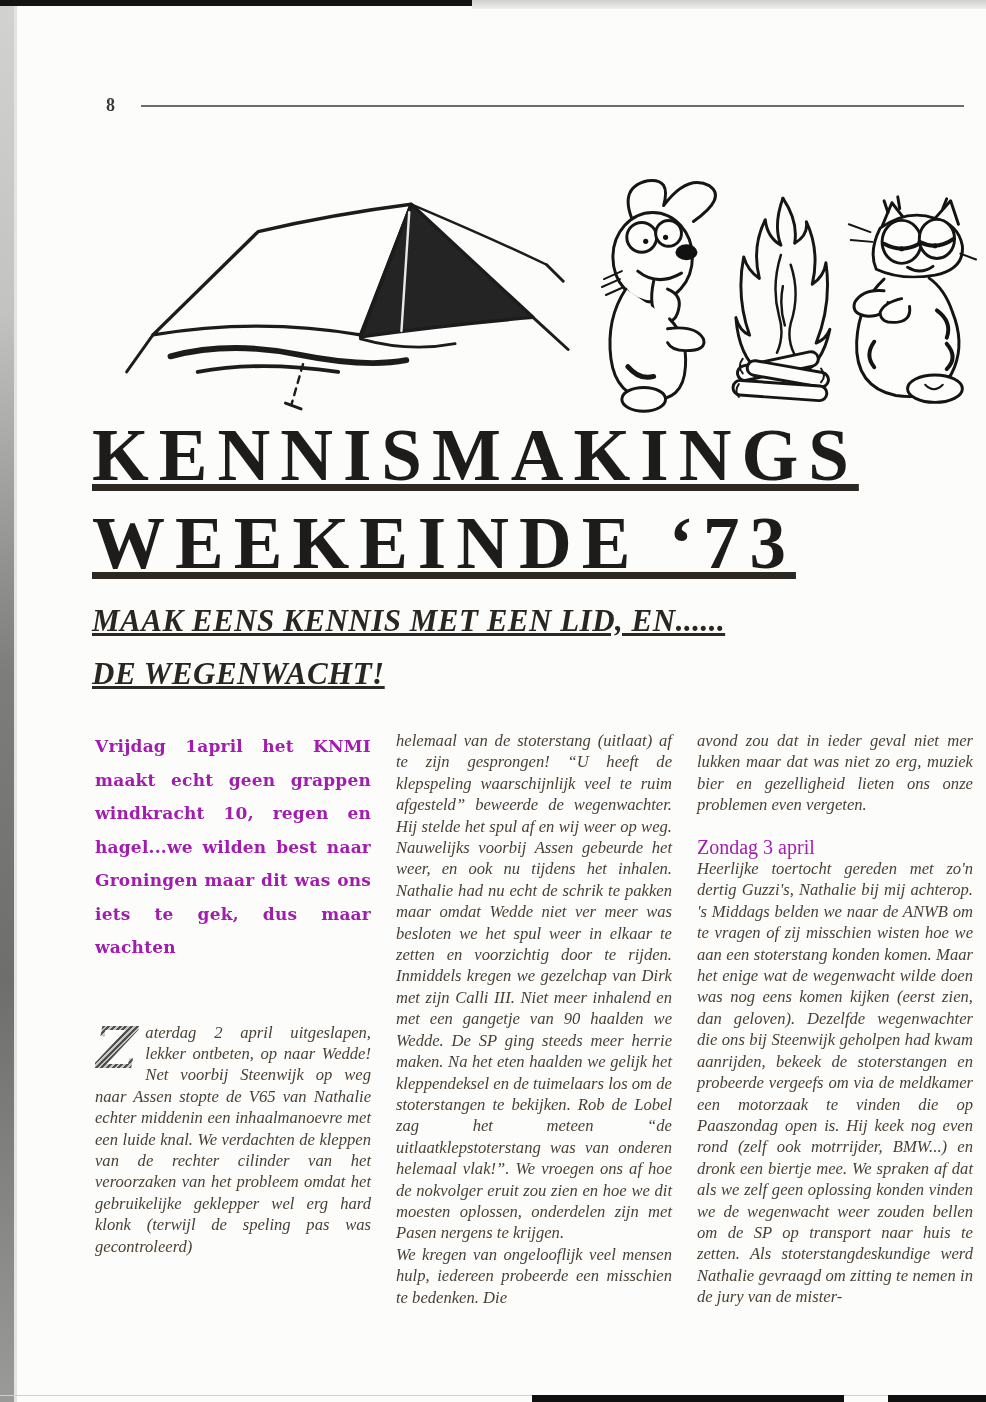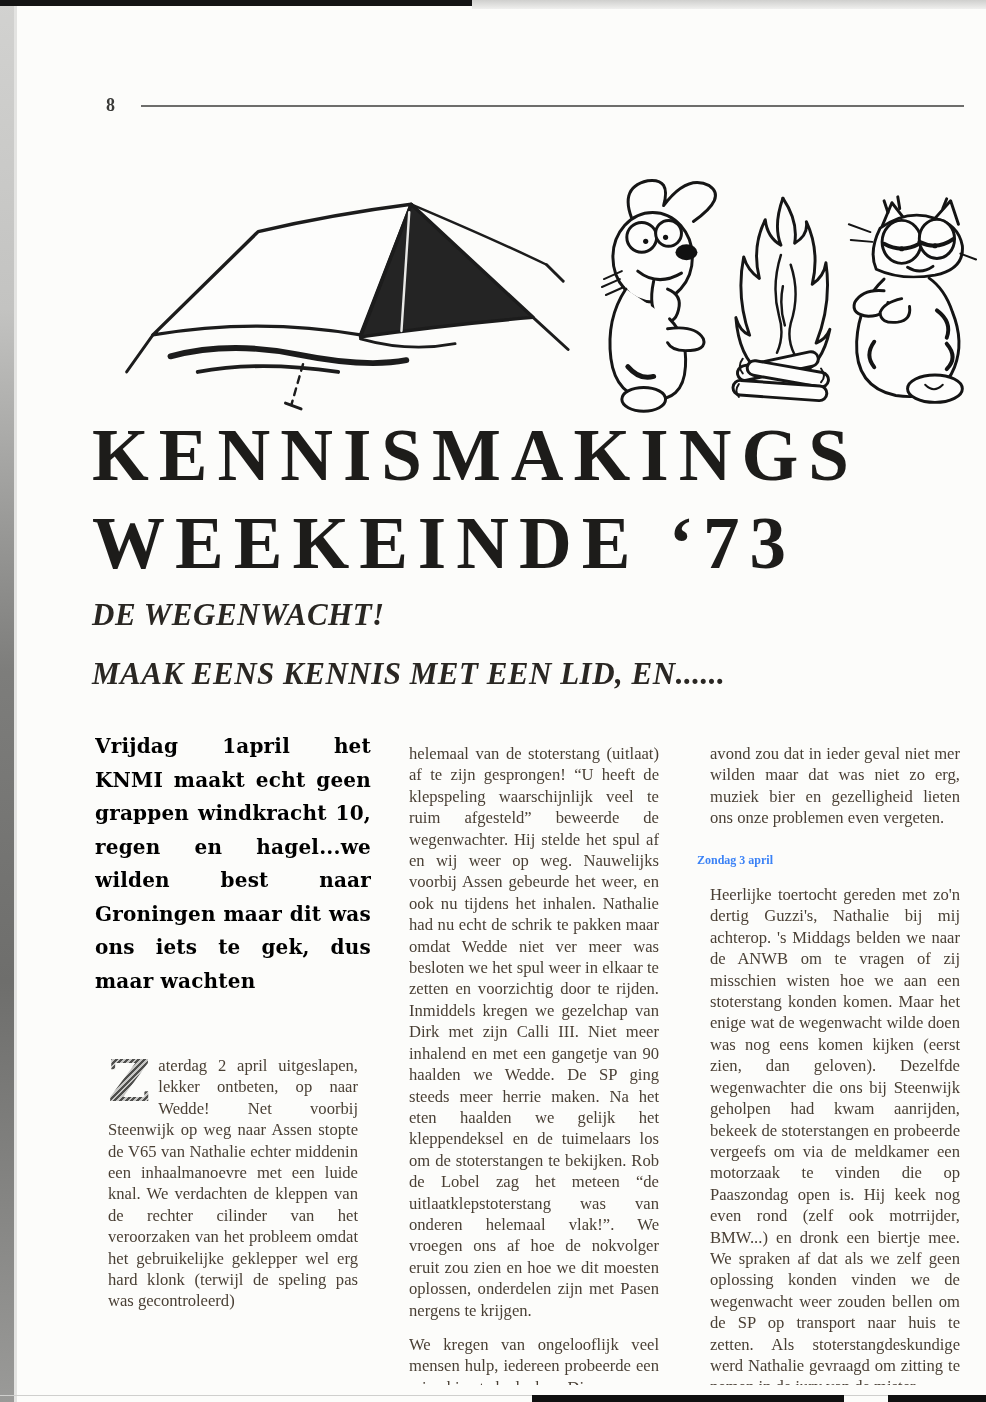--- a/index.html
+++ b/index.html
@@ -23,39 +23,39 @@
 
   
   .art{position:absolute;top:150px;left:112px;right:8px;height:268px;
        display:flex;align-items:flex-end;}
   .art svg{display:block;}
   .art .tent{margin-right:28px;}
   .art .dog{margin-right:4px;}
   .art .fire{margin-right:6px;margin-bottom:4px;}
 
   
-  .titleblock{position:absolute;left:92px;top:412px;width:888px;}
+  .titleblock{position:absolute;left:92px;top:412px;width:888px;text-decoration:underline;}
   .title-line{font-weight:bold;font-size:73px;line-height:88px;letter-spacing:10px;
       white-space:nowrap;color:#1d1c1a;}
   .subtitle{font-weight:bold;font-style:italic;font-size:31px;line-height:53px;
       letter-spacing:0.5px;color:#2a2723;margin-top:6px;white-space:nowrap;}
 
   
   .cols{position:absolute;left:95px;top:730px;width:880px;height:655px;
         display:flex;gap:25px;overflow:hidden;}
   .col{flex:0 0 276px;width:276px;}
-  p.body{margin:13px;font-size:16.6px;line-height:21.4px;text-align:justify;color:#493f34;}
-  .lead{margin:0;font-family:"DejaVu Serif",serif;font-weight:bold;font-size:20px;
-        line-height:33.5px;text-align:justify;letter-spacing:0.2px;color:#000000;}
+  p.body{margin:0;font-size:16.6px;line-height:21.4px;text-align:justify;color:#493f34;font-style:italic;}
+  .lead{margin:0;font-family:"DejaVu Serif",serif;font-weight:bold;font-size:17px;
+        line-height:33.5px;text-align:justify;letter-spacing:0.2px;color:#a21caf;}
   .col1-body{margin-top:57px;}
   .dropcap{float:left;font-family:"DejaVu Serif",serif;font-weight:bold;font-size:58px;
         line-height:46px;padding:3px 8px 0 0;
         background:repeating-linear-gradient(135deg,#4f4f4d 0 2px,#c6c6c4 2px 4px);
         -webkit-background-clip:text;background-clip:text;color:transparent;}
-  .subhead{margin:21px 0 0 0;font-weight:bold;font-size:12px;line-height:21.4px;color:#3b82f6;}
+  .subhead{margin:21px 0 0 0;font-weight:normal;font-size:20px;line-height:21.4px;color:#a21caf;}
 </style>
 </head>
 <body>
 
 <div class="page">
 
   <div class="edge-left"></div>
   <div class="edge-left-line"></div>
   <div class="edge-top-black"></div>
   <div class="edge-top-gray"></div>
@@ -136,38 +136,38 @@
         <path d="M98,118 q16,12 10,28 M108,152 q12,14 0,26 M34,150 q-10,14 0,26" stroke-width="4"></path>
         <ellipse cx="96" cy="198" rx="28" ry="14" fill="#fdfdfc"></ellipse>
         <path d="M86,194 q9,9 18,0" stroke-width="2"></path>
       </g>
     </svg>
   </div>
 
   <div class="titleblock">
     <div class="title-line">KENNISMAKINGS</div>
     <div class="title-line">WEEKEINDE ‘73</div>
+    <div class="subtitle">MAAK EENS KENNIS MET EEN LID, EN......</div>
     <div class="subtitle" style="margin-top:0;">DE WEGENWACHT!</div>
-    <div class="subtitle">MAAK EENS KENNIS MET EEN LID, EN......</div>
   </div>
 
   <div class="cols">
 
     <div class="col">
       <p class="lead">Vrijdag 1april het KNMI maakt echt geen grappen windkracht 10, regen en hagel...we wilden best naar Groningen maar dit was ons iets te gek, dus maar wachten</p>
       <div class="col1-body">
         <p class="body"><span class="dropcap">Z</span><span>aterdag 2 april uitgeslapen, lekker ontbeten, op naar Wedde! Net voorbij Steenwijk op weg naar Assen stopte de V65 van Nathalie echter middenin een inhaalmanoevre met een luide knal. We verdachten de kleppen van de rechter cilinder van het veroorzaken van het probleem omdat het gebruikelijke geklepper wel erg hard klonk (terwijl de speling pas was gecontroleerd)</span></p>
       </div>
     </div>
 
     <div class="col">
       <p class="body">helemaal van de stoterstang (uitlaat) af te zijn gesprongen! “U heeft de klepspeling waarschijnlijk veel te ruim afgesteld” beweerde de wegenwachter. Hij stelde het spul af en wij weer op weg. Nauwelijks voorbij Assen gebeurde het weer, en ook nu tijdens het inhalen. Nathalie had nu echt de schrik te pakken maar omdat Wedde niet ver meer was besloten we het spul weer in elkaar te zetten en voorzichtig door te rijden. Inmiddels kregen we gezelchap van Dirk met zijn Calli III. Niet meer inhalend en met een gangetje van 90 haalden we Wedde. De SP ging steeds meer herrie maken. Na het eten haalden we gelijk het kleppendeksel en de tuimelaars los om de stoterstangen te bekijken. Rob de Lobel zag het meteen “de uitlaatklepstoterstang was van onderen helemaal vlak!”. We vroegen ons af hoe de nokvolger eruit zou zien en hoe we dit moesten oplossen, onderdelen zijn met Pasen nergens te krijgen.</p>
       <p class="body">We kregen van ongelooflijk veel mensen hulp, iedereen probeerde een misschien te bedenken. Die</p>
     </div>
 
     <div class="col">
-      <p class="body">avond zou dat in ieder geval niet mer wilden maar dat was niet zo erg, muziek bier en gezelligheid lieten ons onze problemen even vergeten.</p>
+      <p class="body">avond zou dat in ieder geval niet mer lukken maar dat was niet zo erg, muziek bier en gezelligheid lieten ons onze problemen even vergeten.</p>
       <p class="subhead">Zondag 3 april</p>
       <p class="body">Heerlijke toertocht gereden met zo'n dertig Guzzi's, Nathalie bij mij achterop. 's Middags belden we naar de ANWB om te vragen of zij misschien wisten hoe we aan een stoterstang konden komen. Maar het enige wat de wegenwacht wilde doen was nog eens komen kijken (eerst zien, dan geloven). Dezelfde wegenwachter die ons bij Steenwijk geholpen had kwam aanrijden, bekeek de stoterstangen en probeerde vergeefs om via de meldkamer een motorzaak te vinden die op Paaszondag open is. Hij keek nog even rond (zelf ook motrrijder, BMW...) en dronk een biertje mee. We spraken af dat als we zelf geen oplossing konden vinden we de wegenwacht weer zouden bellen om de SP op transport naar huis te zetten. Als stoterstangdeskundige werd Nathalie gevraagd om zitting te nemen in de jury van de mister-</p>
     </div>
 
   </div>
 </div>
 
 </body></html>

